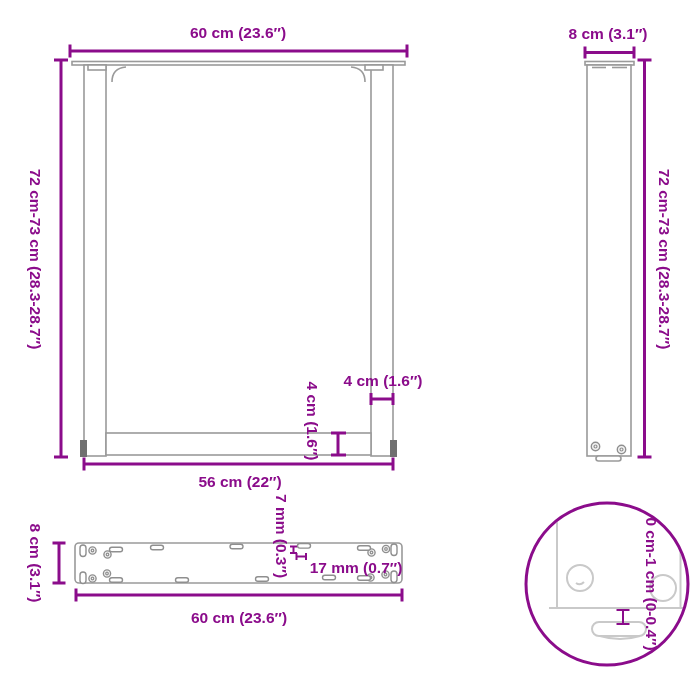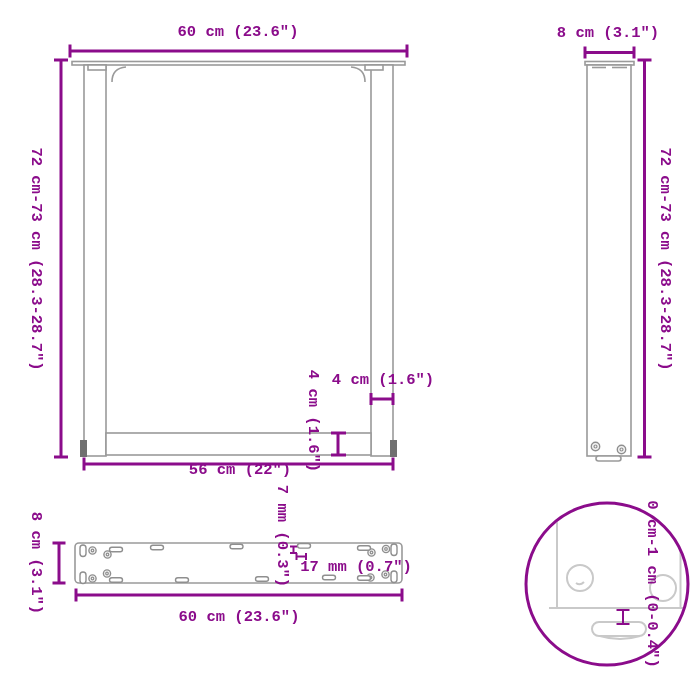--- a/index.html
+++ b/index.html
@@ -1,17 +1,17 @@
 <!DOCTYPE html>
 <html style="--dim: #8B0C8B; --line: #9a9a9a; --detail: #c9c9c9;"><head>
 <meta charset="utf-8">
 <style>
   html,body{margin:0;padding:0;background:#ffffff;}
   #canvas{position:relative;width:700px;height:700px;background:#ffffff;overflow:hidden;
-          font-family:Liberation Mono, monospace;}
+          font-family:Liberation Sans, sans-serif;}
   #drawing{position:absolute;left:0;top:0;}
   :root{--dim:#8B0C8B;--line:#9a9a9a;--detail:#c9c9c9;}
   .dim-label{position:absolute;font-weight:bold;font-size:15.5px;color:var(--dim);
              white-space:nowrap;transform:translate(-50%,-50%);line-height:1;z-index:5;}
   .rot{transform:translate(-50%,-50%) rotate(90deg);}
   
   .gray{stroke:var(--line);stroke-width:1.6;fill:#ffffff;}
   .grayline{stroke:var(--line);stroke-width:1.6;fill:none;}
   .dark{fill:#707070;stroke:none;}
   .screw{stroke:#8f8f8f;stroke-width:1.4;fill:#f4f4f4;}
@@ -163,21 +163,21 @@
       <line class="dimthin" x1="623" y1="610" x2="623" y2="624"></line>
       <line class="dimthin" x1="616.5" y1="610" x2="629.5" y2="610"></line>
       <line class="dimthin" x1="616.5" y1="624" x2="629.5" y2="624"></line>
     </g>
   </svg>
 
   <div class="dim-label" style="left:238px;top:33px;">60 cm (23.6″)</div>
 
   <div class="dim-label rot" style="left:35px;top:259px;">72 cm-73 cm (28.3-28.7″)</div>
 
-  <div class="dim-label" style="left:240px;top:471px;">56 cm (22″)</div>
+  <div class="dim-label" style="left:240px;top:482px;">56 cm (22″)</div>
 
   <div class="dim-label" style="left:383px;top:381px;">4 cm (1.6″)</div>
 
   <div class="dim-label rot" style="left:312px;top:421px;">4 cm (1.6″)</div>
 
   <div class="dim-label" style="left:608px;top:34px;">8 cm (3.1″)</div>
 
   <div class="dim-label rot" style="left:664px;top:259px;">72 cm-73 cm (28.3-28.7″)</div>
 
   <div class="dim-label rot" style="left:35px;top:563px;">8 cm (3.1″)</div>

